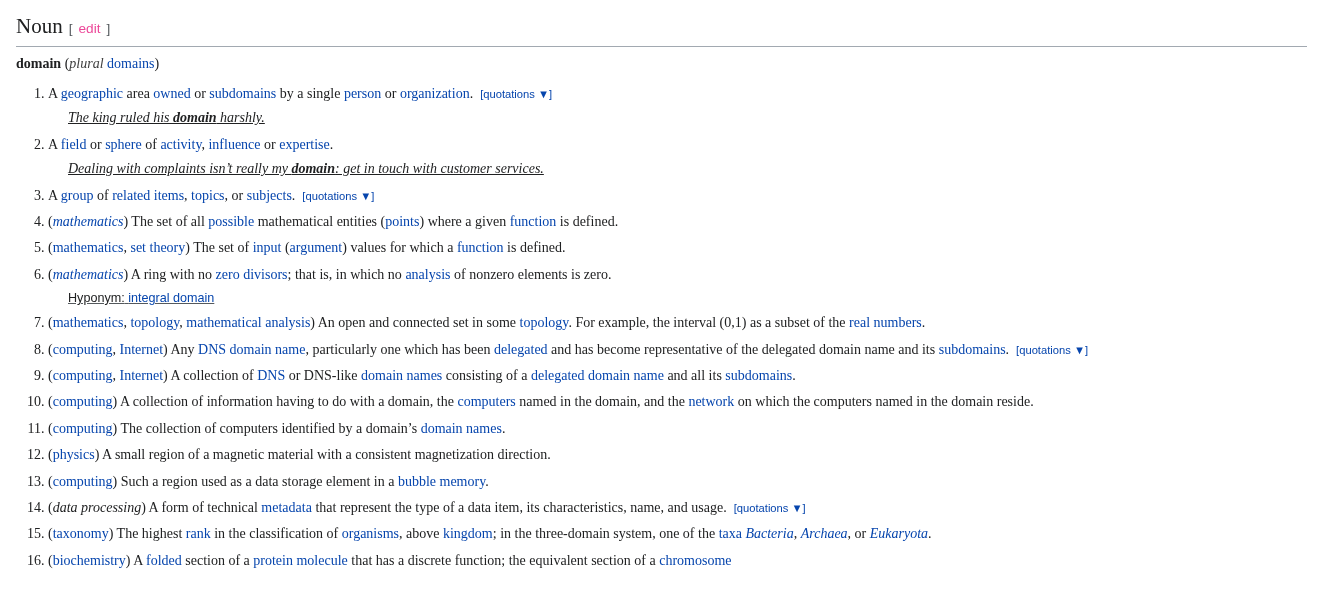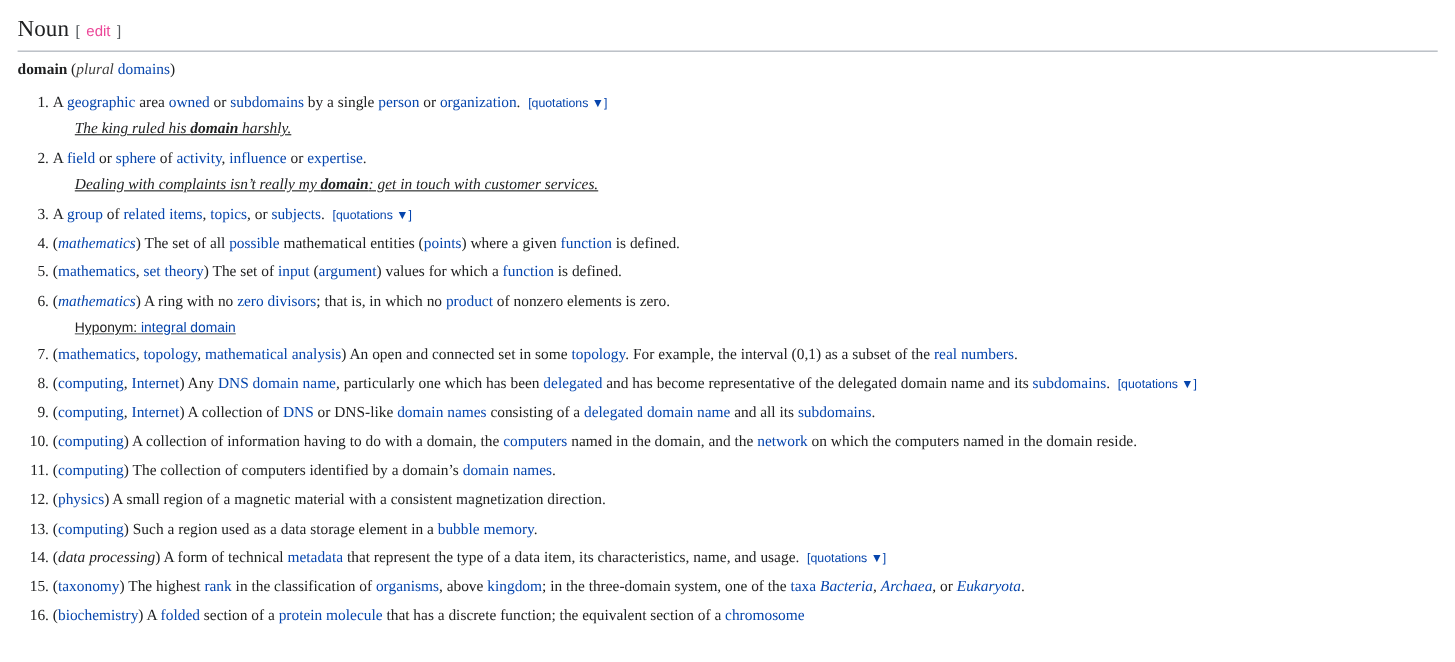--- a/index.html
+++ b/index.html
@@ -88,21 +88,21 @@
   (<span class="plural-label">plural</span>
   <a class="link" href="#">domains</a>)
 </div>
 
 <ol id="definitions-ol">
 <li>A <a class="link" href="#">geographic</a> area <a class="link" href="#">owned</a> or <a class="link" href="#">subdomains</a> by a single <a class="link" href="#">person</a> or <a class="link" href="#">organization</a>.&nbsp;&nbsp;<button class="quotations-btn">[quotations ▼]</button><span class="example">The king ruled his <b>domain</b> harshly.</span></li>
     <li>A <a class="link" href="#">field</a> or <a class="link" href="#">sphere</a> of <a class="link" href="#">activity</a>, <a class="link" href="#">influence</a> or <a class="link" href="#">expertise</a>.<span class="example">Dealing with complaints isn’t really my <b>domain</b>: get in touch with customer services.</span></li>
     <li>A <a class="link" href="#">group</a> of <a class="link" href="#">related items</a>, <a class="link" href="#">topics</a>, or <a class="link" href="#">subjects</a>.&nbsp;&nbsp;<button class="quotations-btn">[quotations ▼]</button></li>
     <li>(<a class="link-italic" href="#">mathematics</a>) The set of all <a class="link" href="#">possible</a> mathematical entities (<a class="link" href="#">points</a>) where a given <a class="link" href="#">function</a> is defined.</li>
     <li>(<a class="link" href="#">mathematics</a>, <a class="link" href="#">set theory</a>) The set of <a class="link" href="#">input</a> (<a class="link" href="#">argument</a>) values for which a <a class="link" href="#">function</a> is defined.</li>
-    <li>(<a class="link-italic" href="#">mathematics</a>) A ring with no <a class="link" href="#">zero divisors</a>; that is, in which no <a class="link" href="#">product</a> of nonzero elements is zero.<span class="hyponym"><span class="hyponym-label">Hyponym:</span> <a class="link" href="#">integral domain</a></span></li>
+    <li>(<a class="link-italic" href="#">mathematics</a>) A ring with no <a class="link" href="#">zero divisors</a>; that is, in which no <a class="link" href="#">analysis</a> of nonzero elements is zero.<span class="hyponym"><span class="hyponym-label">Hyponym:</span> <a class="link" href="#">integral domain</a></span></li>
     <li>(<a class="link" href="#">mathematics</a>, <a class="link" href="#">topology</a>, <a class="link" href="#">mathematical analysis</a>) An open and connected set in some <a class="link" href="#">topology</a>. For example, the interval (0,1) as a subset of the <a class="link" href="#">real numbers</a>.</li>
     <li>(<a class="link" href="#">computing</a>, <a class="link" href="#">Internet</a>) Any <a class="link" href="#">DNS domain name</a>, particularly one which has been <a class="link" href="#">delegated</a> and has become representative of the delegated domain name and its <a class="link" href="#">subdomains</a>.&nbsp;&nbsp;<button class="quotations-btn">[quotations ▼]</button></li>
     <li>(<a class="link" href="#">computing</a>, <a class="link" href="#">Internet</a>) A collection of <a class="link" href="#">DNS</a> or DNS-like <a class="link" href="#">domain names</a> consisting of a <a class="link" href="#">delegated domain name</a> and all its <a class="link" href="#">subdomains</a>.</li>
     <li>(<a class="link" href="#">computing</a>) A collection of information having to do with a domain, the <a class="link" href="#">computers</a> named in the domain, and the <a class="link" href="#">network</a> on which the computers named in the domain reside.</li>
     <li>(<a class="link" href="#">computing</a>) The collection of computers identified by a domain’s <a class="link" href="#">domain names</a>.</li>
     <li>(<a class="link" href="#">physics</a>) A small region of a magnetic material with a consistent magnetization direction.</li>
     <li>(<a class="link" href="#">computing</a>) Such a region used as a data storage element in a <a class="link" href="#">bubble memory</a>.</li>
     <li>(<em>data processing</em>) A form of technical <a class="link" href="#">metadata</a> that represent the type of a data item, its characteristics, name, and usage.&nbsp;&nbsp;<button class="quotations-btn">[quotations ▼]</button></li>
     <li>(<a class="link" href="#">taxonomy</a>) The highest <a class="link" href="#">rank</a> in the classification of <a class="link" href="#">organisms</a>, above <a class="link" href="#">kingdom</a>; in the three-domain system, one of the <a class="link" href="#">taxa</a> <a class="link link-italic" href="#"><em>Bacteria</em></a>, <a class="link link-italic" href="#"><em>Archaea</em></a>, or <a class="link link-italic" href="#"><em>Eukaryota</em></a>.</li>
     <li>(<a class="link" href="#">biochemistry</a>) A <a class="link" href="#">folded</a> section of a <a class="link" href="#">protein molecule</a> that has a discrete function; the equivalent section of a <a class="link" href="#">chromosome</a></li>

